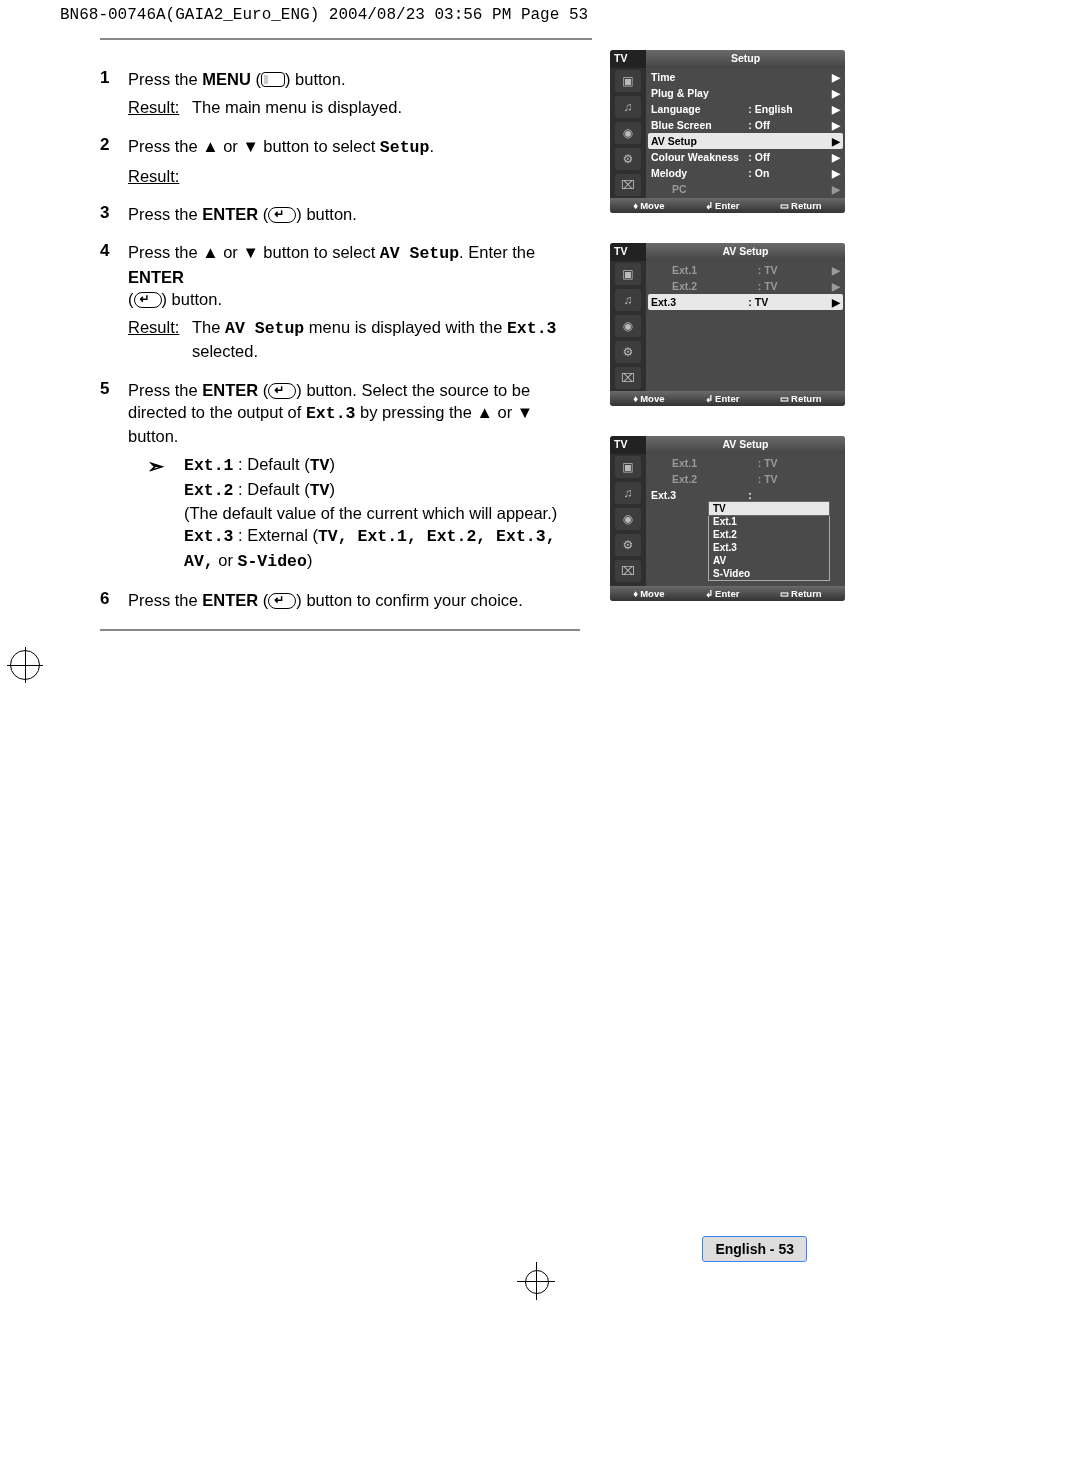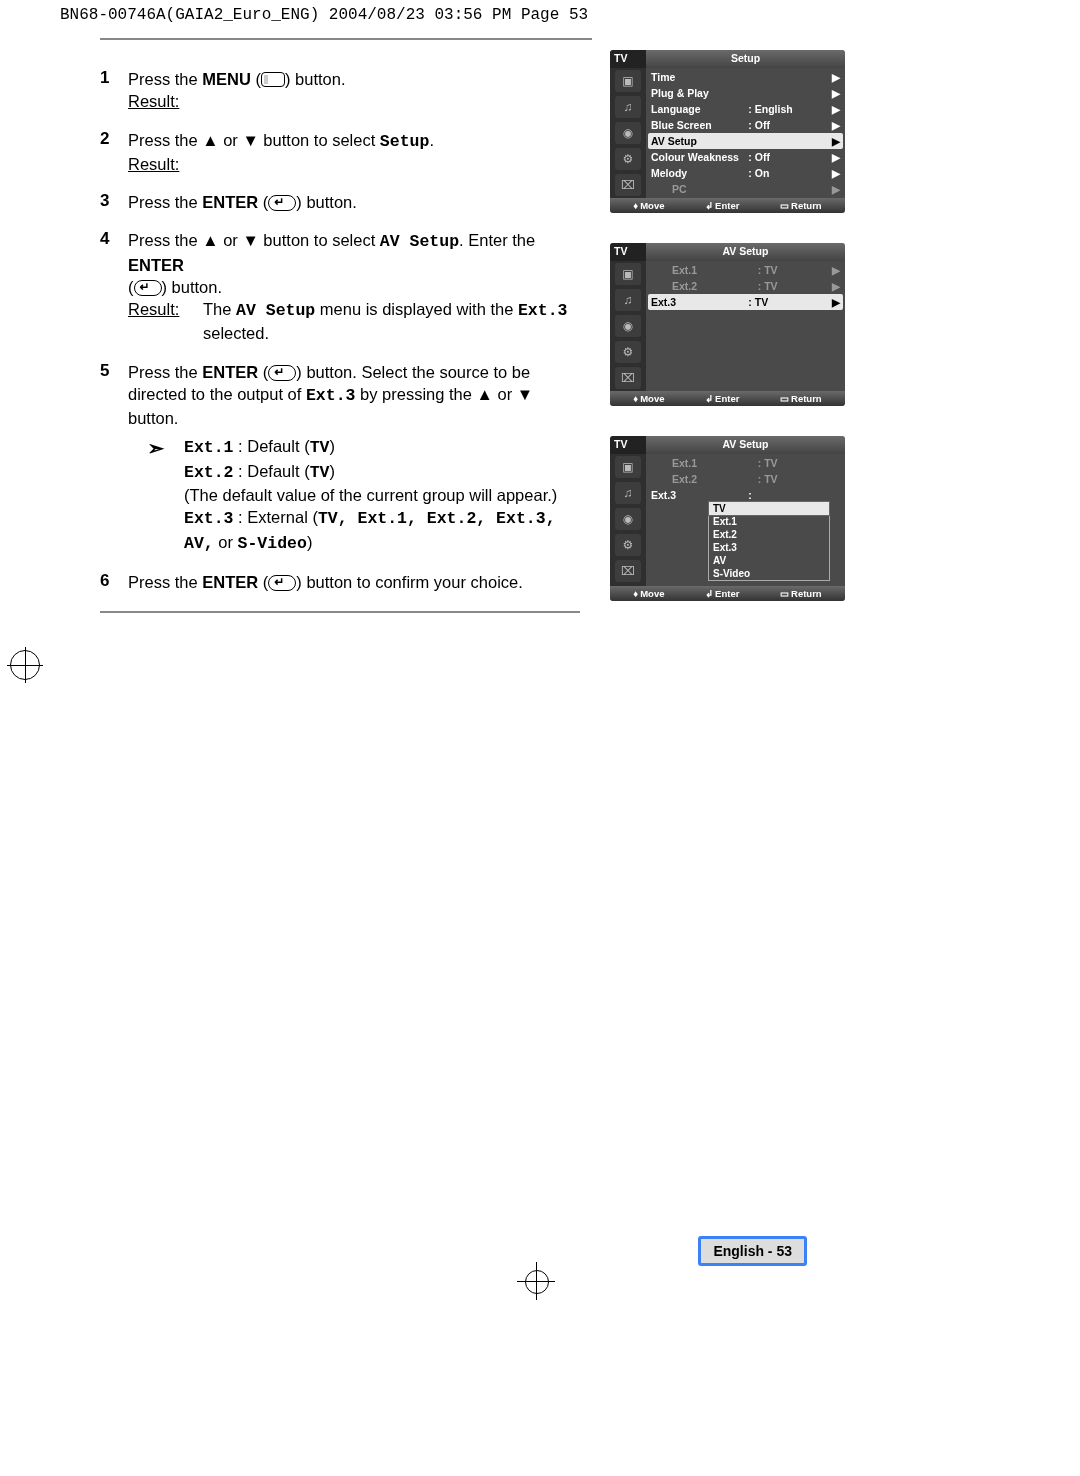--- a/index.html
+++ b/index.html
@@ -69,21 +69,21 @@
     font-size: 17px;
     flex-shrink: 0;
   }
   .step .body {
     font-size: 16.5px;
     flex: 1;
     line-height: 1.35;
   }
   .result-line {
     display: flex;
-    gap: 11px;
+    margin-top: 6px;
   }
   .result-label {
     text-decoration: underline;
     width: 62px;
     flex-shrink: 0;
   }
   .result-text {
     flex: 1;
     padding-left: 2px;
   }
@@ -209,21 +209,21 @@
   .page-footer {
     position: absolute;
     bottom: 240px;
     left: 0;
     right: 0;
   }
   .footer-box {
     position: absolute;
     right: 265px;
     background: #ddd;
-    border: 3px solid #3b82f6;
+    border: 1px solid #3b82f6;
     border-radius: 3px;
     padding: 4px 12px;
     font-size: 14px;
     font-weight: bold;
     font-family: Arial, Helvetica, sans-serif;
   }
   .bottom-print {
     position: absolute;
     left: 50%;
     bottom: 180px;
@@ -278,20 +278,21 @@
 
   <div class="content">
     <div class="left">
 
       <div class="step">
         <div class="num">1</div>
         <div class="body">
           <span>Press the </span><span class="bold">MENU</span><span> (</span><span class="menu-icon"></span><span>) button.</span>
           <div class="result-line">
             <span class="result-label">Result:</span>
+            <span class="result-text">The main menu is displayed.</span>
           </div>
         </div>
       </div>
 
       <div class="step">
         <div class="num">2</div>
         <div class="body">
           <span>Press the ▲ or ▼ button to select </span><span class="mono">Setup</span><span>.</span>
           <div class="result-line">
             <span class="result-label">Result:</span>
@@ -322,21 +323,21 @@
 
       <div class="step">
         <div class="num">5</div>
         <div class="body">
           <span>Press the </span><span class="bold">ENTER</span><span> (</span><span class="enter-icon"></span><span>) button. Select the source to be directed to the output of </span><span class="mono">Ext.3</span><span> by pressing the ▲ or ▼ button.</span>
           <div class="arrow-note">
             <div class="aicon">➣</div>
             <div class="atxt">
               <span class="mono">Ext.1</span><span> : Default (</span><span class="mono">TV</span><span>)</span><br>
               <span class="mono">Ext.2</span><span> : Default (</span><span class="mono">TV</span><span>)</span><br>
-              <span>(The default value of the current group will appear.)</span><br>
+              <span>(The default value of the current which will appear.)</span><br>
               <span class="mono">Ext.3</span><span> : External (</span><span class="mono">TV, Ext.1, Ext.2, Ext.3, AV,</span><span> or </span><span class="mono">S-Video</span><span>)</span>
             </div>
           </div>
         </div>
       </div>
 
       <div class="step">
         <div class="num">6</div>
         <div class="body">
           <span>Press the </span><span class="bold">ENTER</span><span> (</span><span class="enter-icon"></span><span>) button to confirm your choice.</span>

